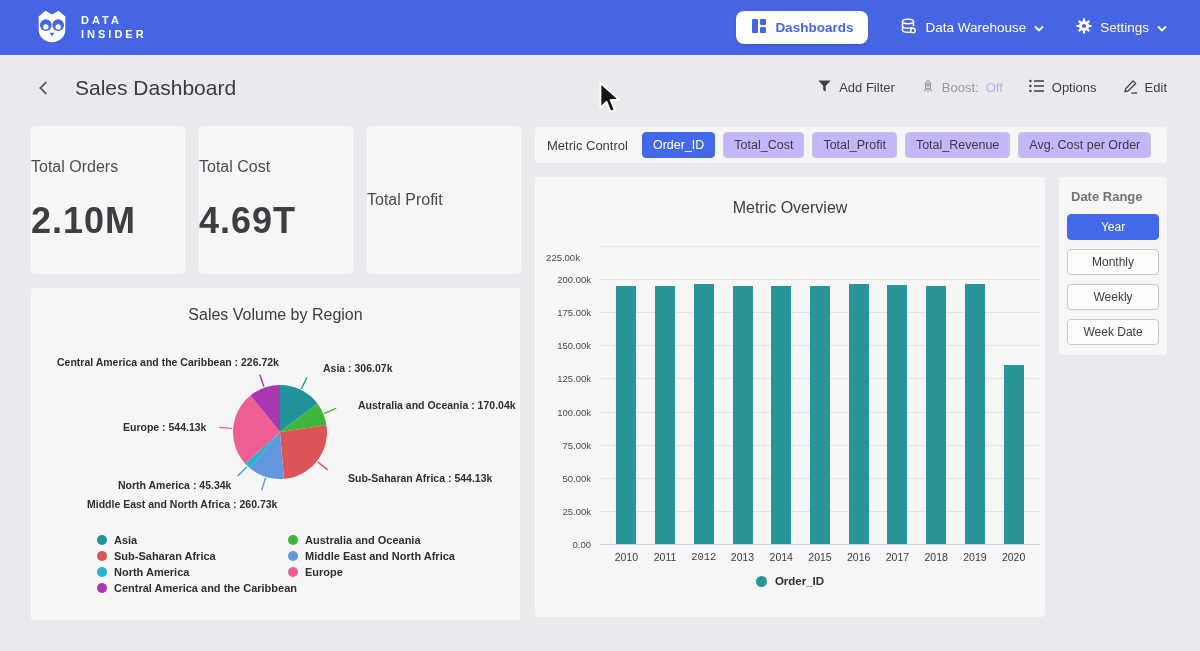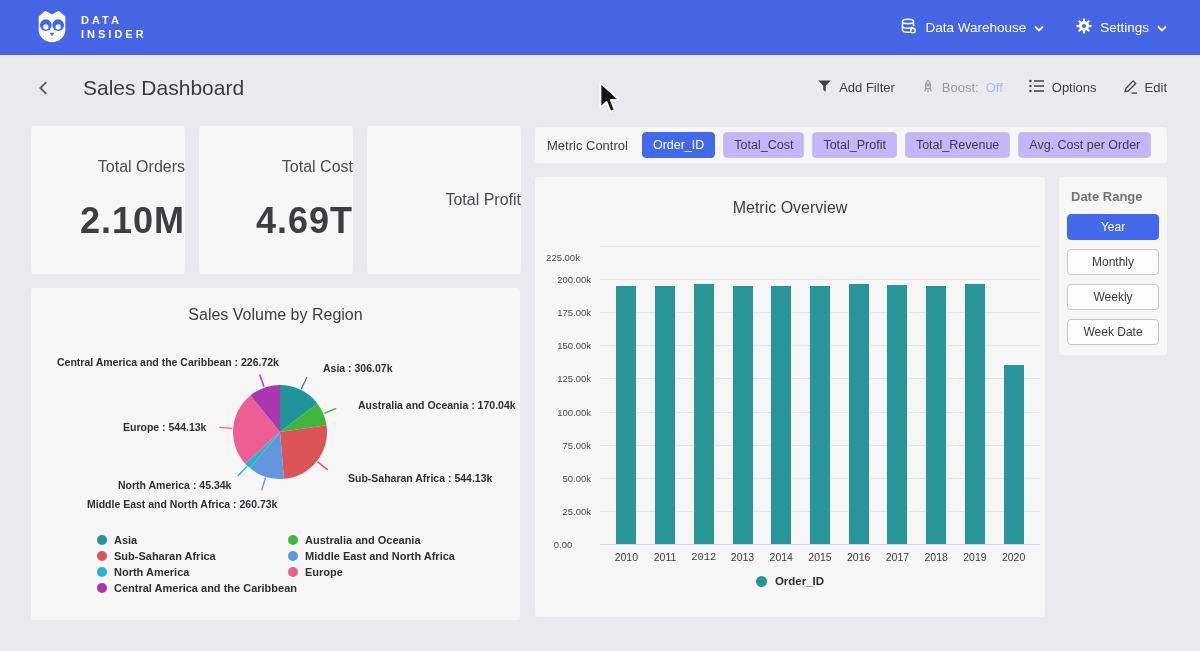--- a/index.html
+++ b/index.html
@@ -15,30 +15,30 @@
   .nav-right{display:flex;align-items:center;gap:32px;}
   .nav-pill{display:flex;align-items:center;gap:8px;background:#fff;color:#4565e4;border:none;
     border-radius:8px;padding:7px 15px;font-size:13.5px;font-weight:700;cursor:pointer;
     font-family:inherit;box-shadow:0 1px 2px rgba(0,0,0,.18);}
   .nav-item{display:flex;align-items:center;gap:8px;color:#fff;font-size:13.5px;font-weight:500;cursor:pointer;}
 
   
   .page-header{position:absolute;left:0;top:55px;width:1200px;height:65px;
     display:flex;align-items:center;justify-content:space-between;padding:0 33px;box-sizing:border-box;}
   .ph-left{display:flex;align-items:center;gap:20px;}
-  .page-title{font-size:21px;font-weight:500;color:#3a3a40;margin:8px;}
+  .page-title{font-size:21px;font-weight:500;color:#3a3a40;margin:0;}
   .ph-actions{display:flex;align-items:center;gap:26px;}
   .action{display:flex;align-items:center;gap:7px;font-size:13px;font-weight:500;color:#3f4045;cursor:pointer;}
   .action .muted{color:#9a9aa2;}
   .action .boost-off{color:#aebae9;}
 
   
   .panel{position:absolute;background:#f6f6f7;border-radius:3px;}
 
-  .kpi{width:154px;height:148px;display:flex;flex-direction:column;align-items:flex-end;justify-content:center;gap:24px;}
+  .kpi{width:154px;height:148px;display:flex;flex-direction:column;align-items:flex-start;justify-content:center;gap:24px;}
   .kpi-label{font-size:16px;font-weight:500;color:#4b4b51;}
   .kpi-value{font-size:36px;font-weight:700;color:#3d3d42;letter-spacing:1px;}
   #kpi1{left:31px;top:126px;} #kpi2{left:199px;top:126px;} #kpi3{left:367px;top:126px;}
 
   
   .metric-bar{left:535px;top:127px;width:632px;height:36px;display:flex;align-items:center;gap:8px;padding:0 12px;box-sizing:border-box;}
   .metric-bar .mc-label{font-size:13px;color:#3c3c42;margin-right:6px;}
   .chip{border:1px solid #c7c7cd;background:#c4b5fd;color:#3c3c42;font-size:12.5px;
     padding:5px 10px;border-radius:4px;cursor:pointer;font-family:inherit;}
   .chip.selected{background:#4468ea;border-color:#4468ea;color:#fff;}
@@ -98,20 +98,30 @@
           <circle cx="26.5" cy="21" r="2.8" fill="#fff"></circle>
           <path fill="#4565e4" d="M17.5,27 h5 l-2.5,4 z"></path>
         </svg>
       </span>
       <div class="brand-text">
         <span>DATA</span>
         <span>INSIDER</span>
       </div>
     </div>
     <nav class="nav-right">
+      <button class="nav-pill">
+        <span>
+          <svg width="16" height="16" viewBox="0 0 16 16" fill="#4565e4">
+            <rect x="1" y="1" width="6" height="14" rx="1"></rect>
+            <rect x="9" y="1" width="6" height="6" rx="1"></rect>
+            <rect x="9" y="9" width="6" height="6" rx="1"></rect>
+          </svg>
+        </span>
+        <span>Dashboards</span>
+      </button>
       <div class="nav-item">
         <span>
           <svg width="17" height="17" viewBox="0 0 17 17" fill="none" stroke="#fff" stroke-width="1.5">
             <ellipse cx="8" cy="3.5" rx="5.5" ry="2.2"></ellipse>
             <path d="M2.5,3.5 V12 C2.5,13.3 5,14.3 8,14.3 C9,14.3 9.8,14.2 10.6,14"></path>
             <path d="M13.5,3.5 V8.2"></path>
             <path d="M2.5,8 C2.5,9.3 5,10.3 8,10.3 C9.8,10.3 11.5,10 12.6,9.4"></path>
             <circle cx="13" cy="12.6" r="2.3" stroke-width="1.4"></circle>
           </svg>
         </span>
@@ -218,21 +228,21 @@
     <button class="chip selected">Order_ID</button>
     <button class="chip">Total_Cost</button>
     <button class="chip">Total_Profit</button>
     <button class="chip">Total_Revenue</button>
     <button class="chip">Avg. Cost per Order</button>
   </div>
 
   <div class="panel bar-panel">
     <div class="chart-title">Metric Overview</div>
     <div class="y-axis">
-        <div class="ytick" style="bottom: -5px; text-align: center;">0.00</div>
+        <div class="ytick" style="bottom: -5px;">0.00</div>
         <div class="ytick" style="bottom: 28.1111px;">25.00k</div>
         <div class="ytick" style="bottom: 61.2222px;">50.00k</div>
         <div class="ytick" style="bottom: 94.3333px;">75.00k</div>
         <div class="ytick" style="bottom: 127.444px;">100.00k</div>
         <div class="ytick" style="bottom: 160.556px;">125.00k</div>
         <div class="ytick" style="bottom: 193.667px;">150.00k</div>
         <div class="ytick" style="bottom: 226.778px;">175.00k</div>
         <div class="ytick" style="bottom: 259.889px;">200.00k</div>
         <div class="ytick" style="bottom: 282px; text-align: center;">225.00k</div>
       </div>

